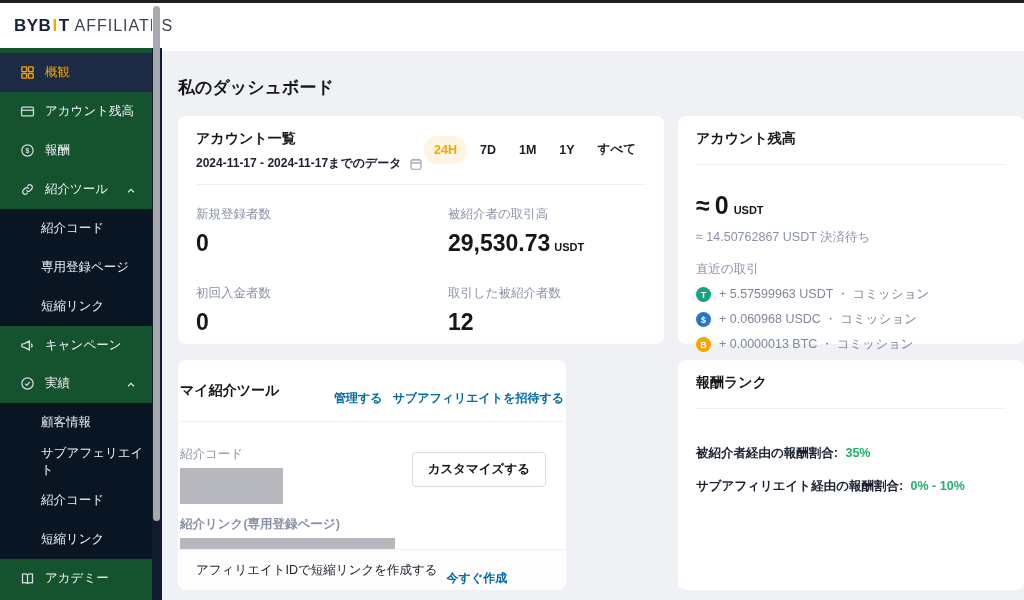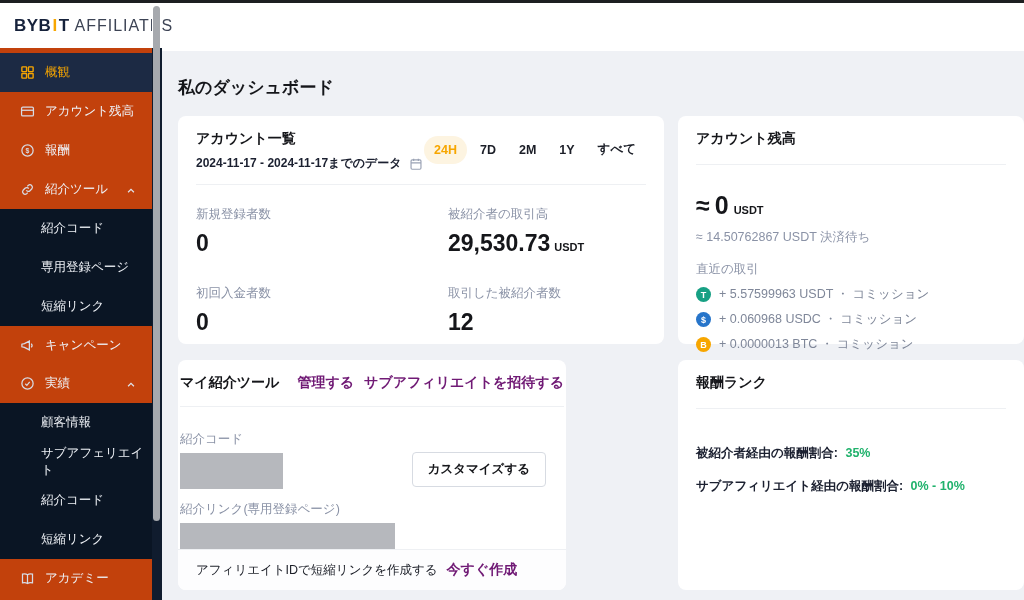--- a/index.html
+++ b/index.html
@@ -2,21 +2,21 @@
 <html><head>
 <meta charset="utf-8">
 <style>
   * { margin:0; padding:0; box-sizing:border-box; }
   html,body { width:1024px; height:600px; overflow:hidden;
     font-family:"Liberation Sans","DejaVu Sans",sans-serif; background:#eff1f5; }
 
   .top-strip { position:absolute; left:0; top:0; width:1024px; height:3px; background:#1d1f21; z-index:40; }
 
   
-  .sidebar { position:absolute; left:0; top:3px; width:152px; height:597px; background:#c2410c; z-index:20; }
+  .sidebar { position:absolute; left:0; top:3px; width:152px; height:597px; background:#14532d; z-index:20; }
   .logo-area { height:45px; background:#ffffff; display:flex; align-items:center; padding-left:14px; }
   .logo { font-size:17px; font-weight:bold; color:#16223b; letter-spacing:.5px; display:flex; align-items:baseline; }
   .logo .sep { color:#f7a600; font-weight:bold; margin:0 1px; }
   .logo .suffix { font-size:16px; font-weight:400; color:#3c4354; letter-spacing:1px; margin-left:5px; }
 
   .nav { position:absolute; top:45px; left:0; right:0; bottom:0; }
   .nav-item { position:absolute; left:0; width:152px; height:39px; display:flex; align-items:center;
     padding-left:20px; color:#eef1f6; font-size:12.5px; font-weight:500; cursor:pointer; }
   .nav-item .ic { width:15px; height:15px; margin-right:10px; color:#d7dce6; flex:0 0 15px; display:flex; }
   .nav-item .ic svg { width:15px; height:15px; }
@@ -69,30 +69,30 @@
   .coin { width:15px; height:15px; border-radius:50%; color:#fff; font-size:9px; font-weight:bold;
     display:flex; align-items:center; justify-content:center; margin-right:8px; flex:0 0 15px; }
   .coin-0 { background:#17a084; }
   .coin-1 { background:#2775ca; }
   .coin-2 { background:#f7a600; }
 
   
   .card-referral { left:178px; top:360px; width:388px; height:230px; padding:14px 2px 0; }
   .ref-head { display:flex; justify-content:space-between; align-items:center; }
   .ref-links { display:flex; }
-  .orange-link { color:#701a75; font-size:14px; font-weight:bold; cursor:pointer; }
+  .orange-link { color:#0369a1; font-size:12px; font-weight:bold; cursor:pointer;margin-top:16px; }
   .ref-links .orange-link + .orange-link { margin-left:10px; }
   .ref-divider { margin-top:14px; }
   .field-label { font-size:12.5px; color:#8a92a6; }
   .label-code { margin-top:24px; }
   .redacted { background:#b6b8bd; }
   .box-code { margin-top:5px; width:103px; height:36px; }
   .customize-btn { position:absolute; right:20px; top:92px; padding:8px 15px; border:1px solid #d7dbe2;
     border-radius:4px; background:#fff; font-size:12.5px; font-weight:bold; color:#15161a; cursor:pointer; }
-  .label-link { margin-top:12px; }
+  .label-link { margin-top:12px;font-weight:bold; }
   .box-link { margin-top:5px; width:215px; height:26px; }
   .ref-footer { position:absolute; left:0; right:0; bottom:0; height:41px; border-top:1px solid #eef0f3;
     display:flex; align-items:center; padding-left:18px; border-radius:0 0 8px 8px; background:#fdfdfe; }
   .ref-footer .text { font-size:12.5px; color:#1b1e27; }
   .ref-footer .orange-link { margin-left:9px; }
 
   
   .card-rank { left:678px; top:360px; width:346px; height:230px; padding:14px 18px; }
   .rank-divider { margin-top:16px; }
   .rank-row { margin-top:16px; font-size:12.5px; font-weight:bold; color:#1b2030; }
@@ -236,21 +236,21 @@
         <span>2024-11-17 - 2024-11-17までのデータ</span>
         <span class="cal"><svg viewBox="0 0 24 24" fill="none" stroke="currentColor" stroke-width="2">
               <rect x="3.5" y="5" width="17" height="16" rx="2"></rect>
               <path d="M3.5 10h17M8 3v4M16 3v4"></path>
             </svg></span>
       </div>
     </div>
     <div class="tabs">
       <span class="tab active">24H</span>
       <span class="tab">7D</span>
-      <span class="tab">2M</span>
+      <span class="tab">1M</span>
       <span class="tab">1Y</span>
       <span class="tab">すべて</span>
     </div>
   </div>
   <div class="divider ov-divider"></div>
   <div class="stats">
     <div>
       <div class="stat-label">新規登録者数</div>
       <div class="stat-value">0</div>
     </div>

